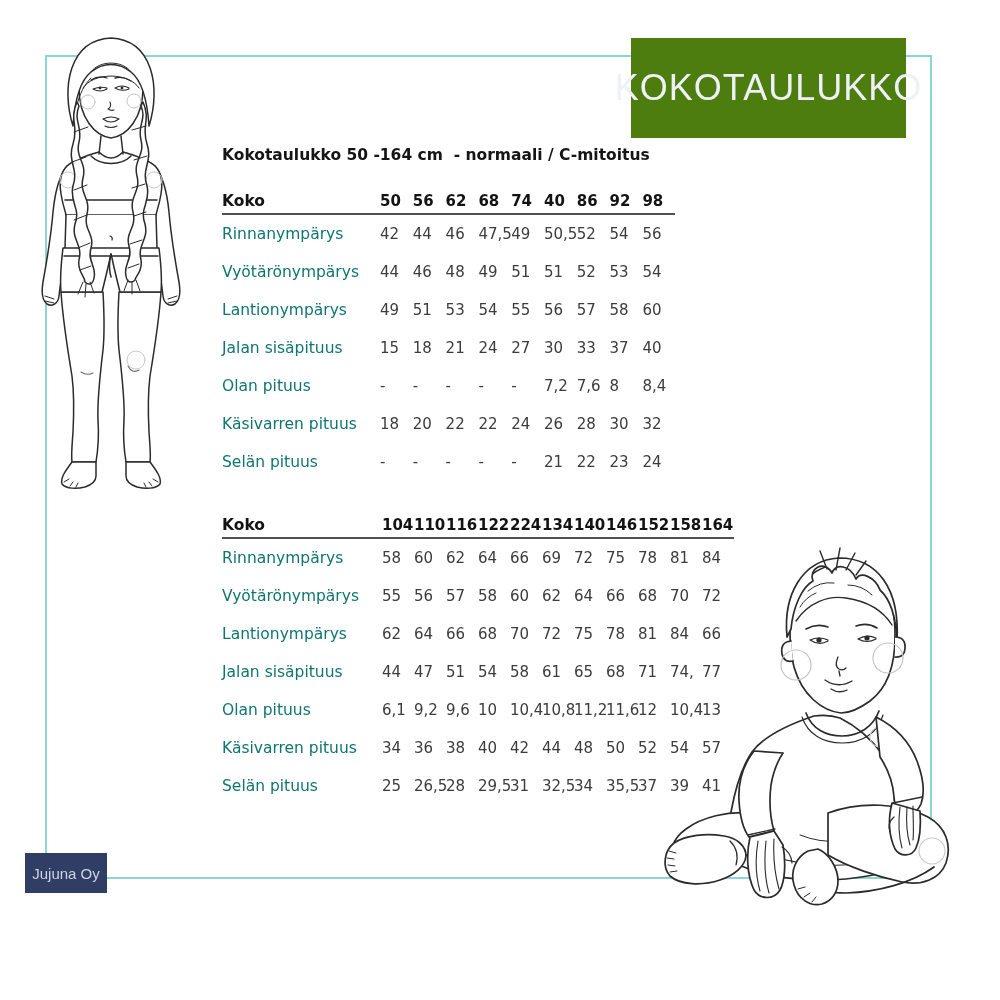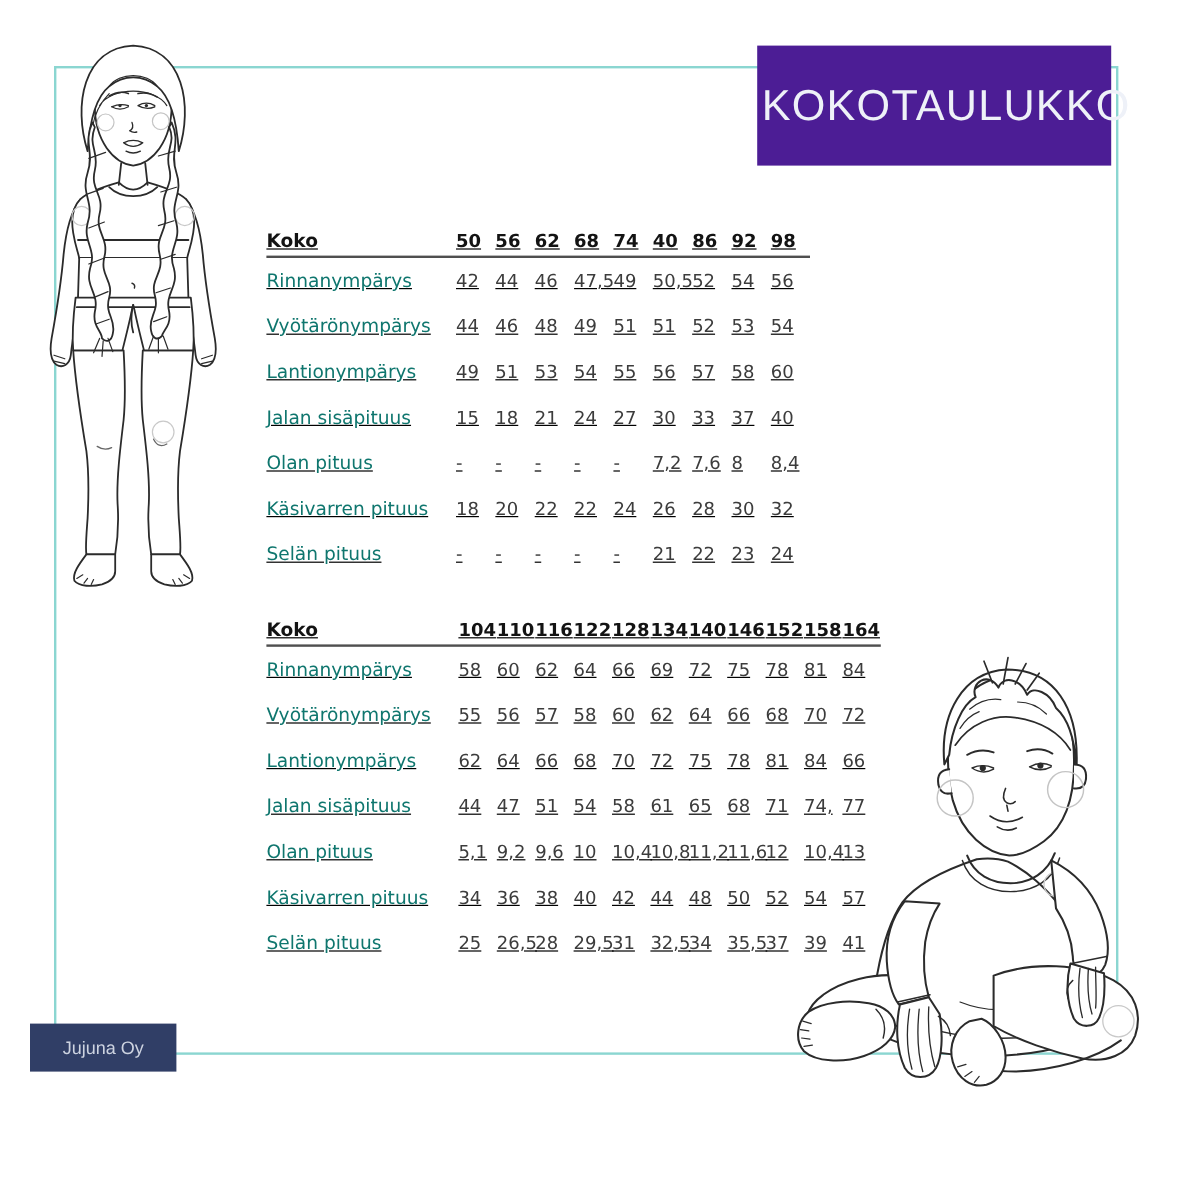--- a/index.html
+++ b/index.html
@@ -9,41 +9,41 @@
     outline:1px solid #ededed;
   }
   
   .frame{
     position:absolute;left:45px;top:55px;width:883px;height:820px;
     border:2px solid #8bd6d1;z-index:1;
   }
   
   .banner{
     position:absolute;left:631px;top:38px;width:275px;height:100px;
-    background:#4c1d95;z-index:3;display:flex;align-items:center;justify-content:center;padding-left:20px;
+    background:#4d7c0f;z-index:3;display:flex;align-items:center;justify-content:center;
   }
   .banner-title{
     color:#eef1f8;font-size:36px;font-weight:300;letter-spacing:1px;
     font-family:"Liberation Sans","DejaVu Sans",sans-serif;
   }
   
   .brand-box{
-    position:absolute;left:25px;top:853px;width:122px;height:40px;
+    position:absolute;left:25px;top:853px;width:82px;height:40px;
     background:#303e66;z-index:3;display:flex;align-items:center;justify-content:center;
   }
   .brand-label{color:#cdd3e0;font-size:15px;font-family:"Liberation Sans","DejaVu Sans",sans-serif;}
   
   .doc-title{
     position:absolute;left:222px;top:146px;z-index:2;
     font-size:15.5px;font-weight:bold;color:#151515;white-space:pre;
   }
   .size-table{position:absolute;left:222px;z-index:2;}
   .table-0{top:184px;}
   .table-1{top:508px;}
-  .trow{display:grid;align-items:center;height:38px;text-decoration:underline;}
+  .trow{display:grid;align-items:center;height:38px;}
   .table-0 .trow{grid-template-columns:158px repeat(9,32.8px);}
   .table-1 .trow{grid-template-columns:160px repeat(11,32px);}
   .thead{height:26px;border-bottom:2px solid #4f4f4f;align-items:end;padding-bottom:3px;}
   .thead .tlabel,.thead .tcell{font-weight:bold;color:#131313;}
   .tlabel{font-size:15.5px;color:#0f766e;white-space:nowrap;}
   .tcell{font-size:15px;color:#3c3c3c;white-space:nowrap;}
   
   .girl-illo{position:absolute;left:15px;top:30px;width:190px;height:470px;z-index:2;}
   .baby-illo{position:absolute;left:650px;top:545px;width:310px;height:365px;z-index:2;}
 </style>
@@ -55,20 +55,21 @@
   <div class="frame"></div>
 
   <div class="banner">
     <span class="banner-title">KOKOTAULUKKO</span>
   </div>
 
   <div class="brand-box">
     <span class="brand-label">Jujuna Oy</span>
   </div>
 
+  <div class="doc-title">Kokotaulukko 50 -164 cm  - normaali / C-mitoitus</div>
 
   <div class="size-table table-0">
       <div class="trow thead">
         <div class="tlabel">Koko</div>
         <div class="tcell">50</div>
         <div class="tcell">56</div>
         <div class="tcell">62</div>
         <div class="tcell">68</div>
         <div class="tcell">74</div>
         <div class="tcell">40</div>
@@ -161,21 +162,21 @@
         <div class="tcell">24</div>
       </div>
     </div>
   <div class="size-table table-1">
       <div class="trow thead">
         <div class="tlabel">Koko</div>
         <div class="tcell">104</div>
         <div class="tcell">110</div>
         <div class="tcell">116</div>
         <div class="tcell">122</div>
-        <div class="tcell">128</div>
+        <div class="tcell">224</div>
         <div class="tcell">134</div>
         <div class="tcell">140</div>
         <div class="tcell">146</div>
         <div class="tcell">152</div>
         <div class="tcell">158</div>
         <div class="tcell">164</div>
       </div>
       <div class="trow">
         <div class="tlabel">Rinnanympärys</div>
         <div class="tcell">58</div>
@@ -227,21 +228,21 @@
         <div class="tcell">58</div>
         <div class="tcell">61</div>
         <div class="tcell">65</div>
         <div class="tcell">68</div>
         <div class="tcell">71</div>
         <div class="tcell">74,</div>
         <div class="tcell">77</div>
       </div>
       <div class="trow">
         <div class="tlabel">Olan pituus</div>
-        <div class="tcell">5,1</div>
+        <div class="tcell">6,1</div>
         <div class="tcell">9,2</div>
         <div class="tcell">9,6</div>
         <div class="tcell">10</div>
         <div class="tcell">10,4</div>
         <div class="tcell">10,8</div>
         <div class="tcell">11,2</div>
         <div class="tcell">11,6</div>
         <div class="tcell">12</div>
         <div class="tcell">10,4</div>
         <div class="tcell">13</div>

